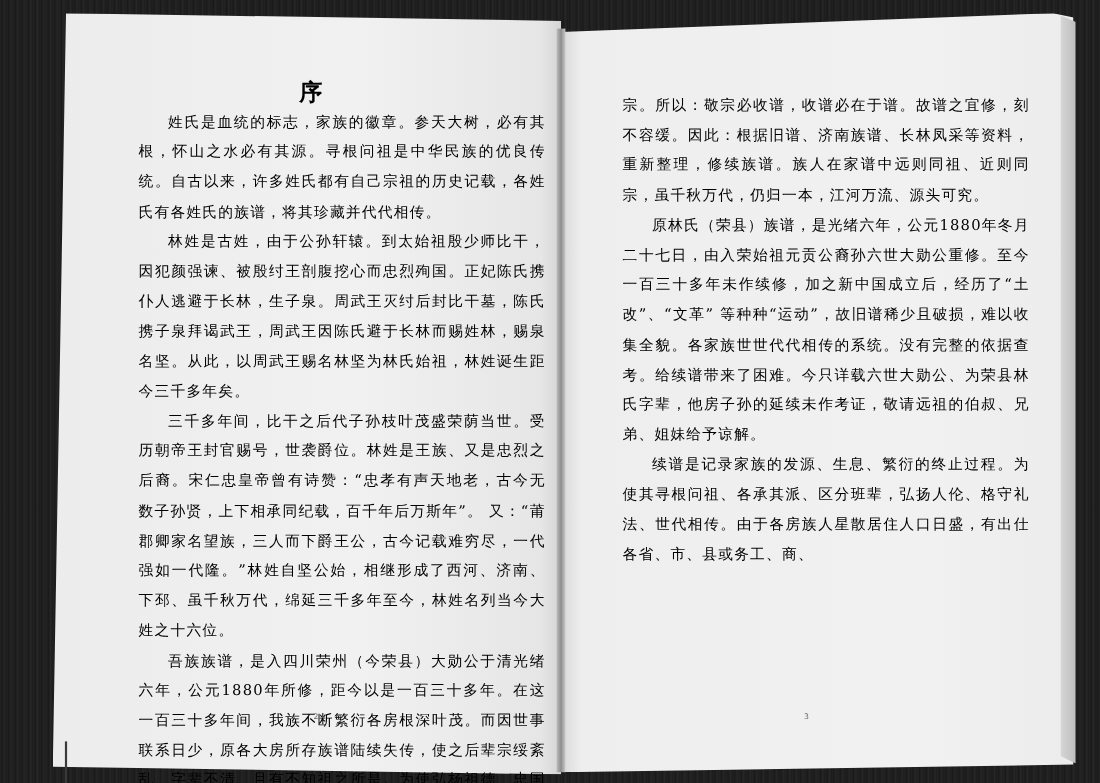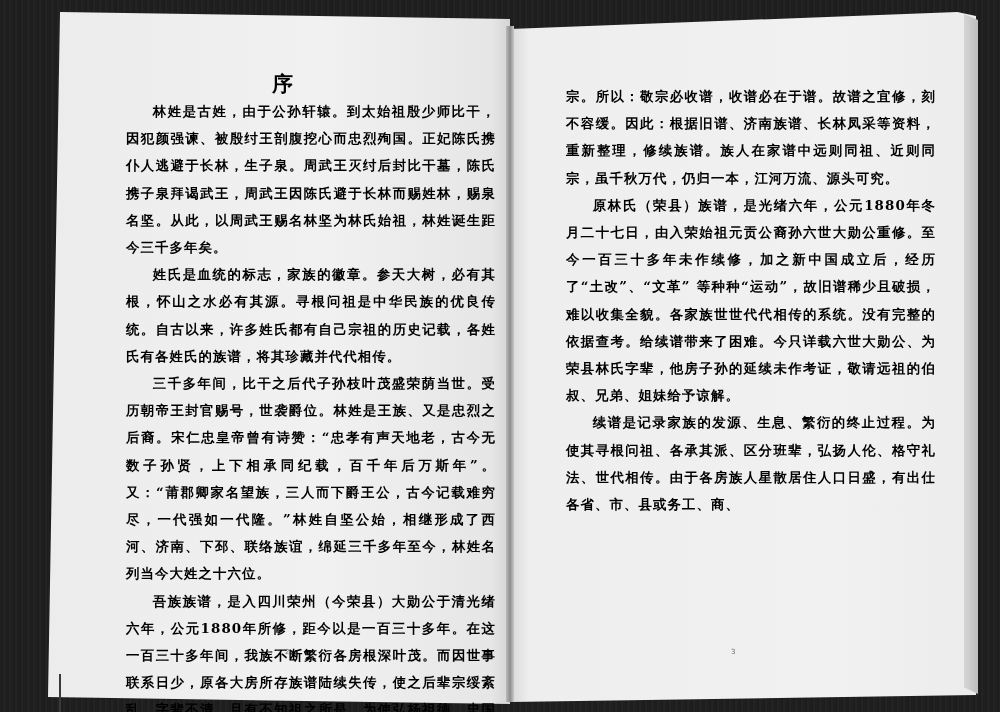--- a/index.html
+++ b/index.html
@@ -36,21 +36,21 @@
   .text-block {
     position: absolute; font-size: 13.4px; line-height: 27.2px;
     letter-spacing: 1.1px; text-align: justify;
   }
   .left-text { left: 126px; top: 98px; width: 370px; }
   .right-text { left: 566px; top: 83px; width: 370px; }
   .title {
     position: absolute; left: 272px; top: 70px; font-size: 21px; font-weight: bold;
     letter-spacing: 2px;
   }
-  .para { margin: 0; text-indent: 2em; font-weight: bold; }
+  .para { margin: 0; text-indent: 2em; }
   .para.cont { text-indent: 0; }
   .page-num {
     position: absolute; font-size: 7px; color: #666;
     font-family: "DejaVu Sans", sans-serif;
   }
   .pn-left { left: 285px; top: 648px; }
   .pn-right { left: 731px; top: 648px; }
   .bookmark {
     position: absolute; left: 59px; top: 674px; width: 2px; height: 38px; background: #3a3a3a;
   }
@@ -61,23 +61,23 @@
 <div class="book">
   <div class="page page-left"></div>
   <div class="page page-right"></div>
   <div class="page-edge"></div>
   <div class="spine"></div>
   <div class="bookmark"></div>
 
   <div class="title">序</div>
 
   <div class="text-block left-text">
+    <p class="para">姓氏是血统的标志，家族的徽章。参天大树，必有其根，怀山之水必有其源。寻根问祖是中华民族的优良传统。自古以来，许多姓氏都有自己宗祖的历史记载，各姓氏有各姓氏的族谱，将其珍藏并代代相传。</p>
     <p class="para">林姓是古姓，由于公孙轩辕。到太始祖殷少师比干，因犯颜强谏、被殷纣王剖腹挖心而忠烈殉国。正妃陈氏携仆人逃避于长林，生子泉。周武王灭纣后封比干墓，陈氏携子泉拜谒武王，周武王因陈氏避于长林而赐姓林，赐泉名坚。从此，以周武王赐名林坚为林氏始祖，林姓诞生距今三千多年矣。</p>
-    <p class="para">姓氏是血统的标志，家族的徽章。参天大树，必有其根，怀山之水必有其源。寻根问祖是中华民族的优良传统。自古以来，许多姓氏都有自己宗祖的历史记载，各姓氏有各姓氏的族谱，将其珍藏并代代相传。</p>
-    <p class="para">三千多年间，比干之后代子孙枝叶茂盛荣荫当世。受历朝帝王封官赐号，世袭爵位。林姓是王族、又是忠烈之后裔。宋仁忠皇帝曾有诗赞：“忠孝有声天地老，古今无数子孙贤，上下相承同纪载，百千年后万斯年”。 又：“莆郡卿家名望族，三人而下爵王公，古今记载难穷尽，一代强如一代隆。”林姓自坚公始，相继形成了西河、济南、下邳、联络族谊，绵延三千多年至今，林姓名列当今大姓之十六位。</p>
+    <p class="para">三千多年间，比干之后代子孙枝叶茂盛荣荫当世。受历朝帝王封官赐号，世袭爵位。林姓是王族、又是忠烈之后裔。宋仁忠皇帝曾有诗赞：“忠孝有声天地老，古今无数子孙贤，上下相承同纪载，百千年后万斯年”。 又：“莆郡卿家名望族，三人而下爵王公，古今记载难穷尽，一代强如一代隆。”林姓自坚公始，相继形成了西河、济南、下邳、虽千秋万代，绵延三千多年至今，林姓名列当今大姓之十六位。</p>
     <p class="para">吾族族谱，是入四川荣州（今荣县）大勋公于清光绪六年，公元1880年所修，距今以是一百三十多年。在这一百三十多年间，我族不断繁衍各房根深叶茂。而因世事联系日少，原各大房所存族谱陆续失传，使之后辈宗绥紊乱、字辈不清、且有不知祖之所是。为使弘杨祖德、忠国孝家、联络族谊、繁荣宗亲、维系家族、尊祖敬</p>
   </div>
 
   <div class="text-block right-text">
     <p class="para cont">宗。所以：敬宗必收谱，收谱必在于谱。故谱之宜修，刻不容缓。因此：根据旧谱、济南族谱、长林凤采等资料，重新整理，修续族谱。族人在家谱中远则同祖、近则同宗，虽千秋万代，仍归一本，江河万流、源头可究。</p>
     <p class="para">原林氏（荣县）族谱，是光绪六年，公元1880年冬月二十七日，由入荣始祖元贡公裔孙六世大勋公重修。至今一百三十多年未作续修，加之新中国成立后，经历了“土改”、“文革” 等种种“运动”，故旧谱稀少且破损，难以收集全貌。各家族世世代代相传的系统。没有完整的依据查考。给续谱带来了困难。今只详载六世大勋公、为荣县林氏字辈，他房子孙的延续未作考证，敬请远祖的伯叔、兄弟、姐妹给予谅解。</p>
     <p class="para">续谱是记录家族的发源、生息、繁衍的终止过程。为使其寻根问祖、各承其派、区分班辈，弘扬人伦、格守礼法、世代相传。由于各房族人星散居住人口日盛，有出仕各省、市、县或务工、商、</p>
   </div>
 
   <div class="page-num pn-left">2</div>

